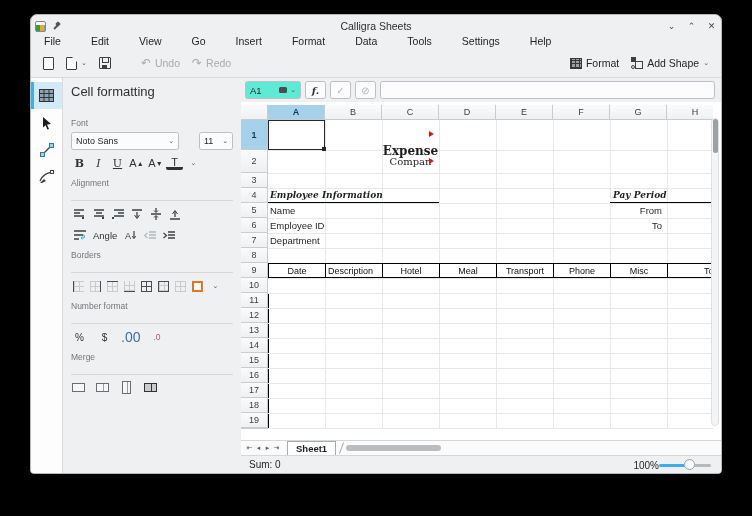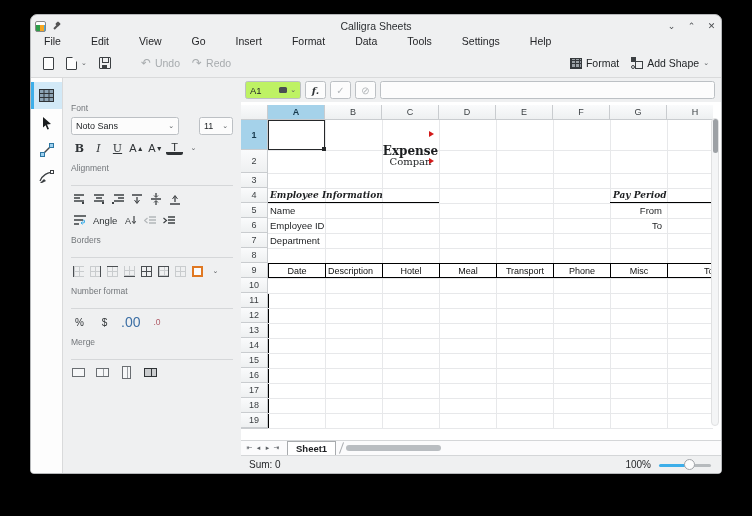--- a/index.html
+++ b/index.html
@@ -75,21 +75,21 @@
   .bgrid.bout { border:1.6px solid #4a4e52; }
   .swatch { width:11px; height:11px; border:2px solid #e07822; background:#fcfcfc; }
   .mgrid { width:13px; height:9px; border:1px solid #6a6e72; position:relative; background:#f6f7f8; }
   .mgrid::before { content:""; position:absolute; left:50%; top:0; bottom:0; width:1px; background:#9a9ea2; }
   .mgrid.mh::before { background:transparent; }
   .mgrid.dark { border-color:#2f3336; background:#caccce; }
   .mgrid.dark::before { background:#2f3336; }
   
   .sheet { flex:1; display:flex; flex-direction:column; min-width:0; background:#fff; }
   .fbar { height:24px; background:#eff0f1; display:flex; align-items:center; gap:4px; padding:0 4px; flex:none; }
-  .refbox { width:56px; height:18px; background:#bef264; border:1px solid #bcc0c4; border-radius:2.5px; display:flex; align-items:center; font-size:9.5px; color:#232629; padding:0 4px; gap:3px; }
+  .refbox { width:56px; height:18px; background:#5eead4; border:1px solid #bcc0c4; border-radius:2.5px; display:flex; align-items:center; font-size:9.5px; color:#232629; padding:0 4px; gap:3px; }
   .tagicon { width:8px; height:6px; background:#4a4e52; border-radius:1.5px; margin-left:auto; }
   .sqbtn { width:21px; height:18px; background:#fcfcfc; border:1px solid #bcc0c4; border-radius:2.5px; display:flex; align-items:center; justify-content:center; font-size:10px; color:#2f3336; }
   .sqbtn.gray { color:#b3b7ba; }
   .fx { font-family:"DejaVu Serif",serif; font-style:italic; font-weight:bold; font-size:10px; }
   .finput { flex:1; height:18px; background:#fcfcfc; border:1px solid #bcc0c4; border-radius:2.5px; margin-right:2px; font-size:10px; padding:0 4px; color:#232629; }
   .gridwrap { flex:1; position:relative; overflow:hidden; background:#fff; }
   #grid { position:absolute; left:0; top:3px; width:472px; height:326px; overflow:hidden; }
   .colh, .rowh { position:absolute; background:linear-gradient(#fafbfc,#eef0f1); border-right:1px solid #c9cccf; border-bottom:1px solid #c9cccf; font-size:9px; color:#3c4043; display:flex; align-items:center; justify-content:center; }
   .hsel { background:#a5d2ea !important; font-weight:bold; color:#17394d; }
   .gl { position:absolute; background:#e7e8ea; }
@@ -107,21 +107,21 @@
   .vscroll { position:absolute; right:2px; top:16px; width:8px; height:308px; background:#f4f5f6; border:1px solid #e0e1e2; border-radius:4px; }
   .vthumb { position:absolute; left:0.5px; top:0; width:5px; height:34px; background:#9da1a5; border-radius:3px; }
   
   .tabbar { height:15px; display:flex; align-items:center; flex:none; background:#fbfbfc; border-top:1px solid #d4d6d8; padding-left:4px; position:relative; }
   .navb { font-size:7px; color:#5b5f63; width:9px; text-align:center; }
   .sheettab { margin-left:6px; background:#fff; border:1px solid #a8abae; border-bottom:none; font-size:9.5px; font-weight:bold; color:#202225; padding:0 8px; height:14px; display:flex; align-items:center; }
   .tabslash { width:1px; height:12px; background:#a8abae; transform:rotate(20deg); margin-left:5px; }
   .hthumb { position:absolute; left:105px; top:4px; width:95px; height:6px; border-radius:3px; background:#b9bdc1; }
   
   .statusbar { height:18px; background:#eff0f1; border-top:1px solid #d4d6d8; display:flex; align-items:center; padding:0 10px 0 8px; font-size:10px; color:#26282b; flex:none; }
-  .zoomgrp { margin-left:auto; display:flex; align-items:center; gap:8px; }
+  .zoomgrp { margin-left:auto; display:flex; align-items:flex-end; }
   .slider { position:relative; width:52px; height:12px; }
   .slider .trk1 { position:absolute; left:0; top:5px; width:31px; height:3px; background:#3daee9; border-radius:2px; }
   .slider .trk2 { position:absolute; left:31px; top:5px; width:21px; height:3px; background:#b6babd; border-radius:2px; }
   .slider .thumb { position:absolute; left:25px; top:0.5px; width:11px; height:11px; border-radius:50%; background:#fcfcfc; border:1px solid #a0a4a8; }
 </style>
 </head>
 <body>
 
 <div class="window">
 
@@ -209,20 +209,21 @@
       <div class="tool">
         <svg class="ic" width="15" height="14" viewBox="0 0 15 14">
             <path d="M1 11 C4 4, 9 3, 13 2" fill="none" stroke="#3c4043" stroke-width="1.3"></path>
             <path d="M1 13 L5 9 L7 11 L3 13 Z" fill="#3c4043"></path>
             <rect x="11.5" y="0.5" width="3" height="3" fill="#fff" stroke="#3c4043"></rect>
           </svg>
       </div>
     </div>
 
     <div class="panel">
+      <div class="panel-title">Cell formatting</div>
       <div class="lbl">Font</div>
       <div class="fontrow">
         <div class="combo family">
             <span>Noto Sans</span>
             <span class="chev">⌄</span>
           </div>
         <div class="combo size">
             <span>11</span>
             <span class="chev">⌄</span>
           </div>

